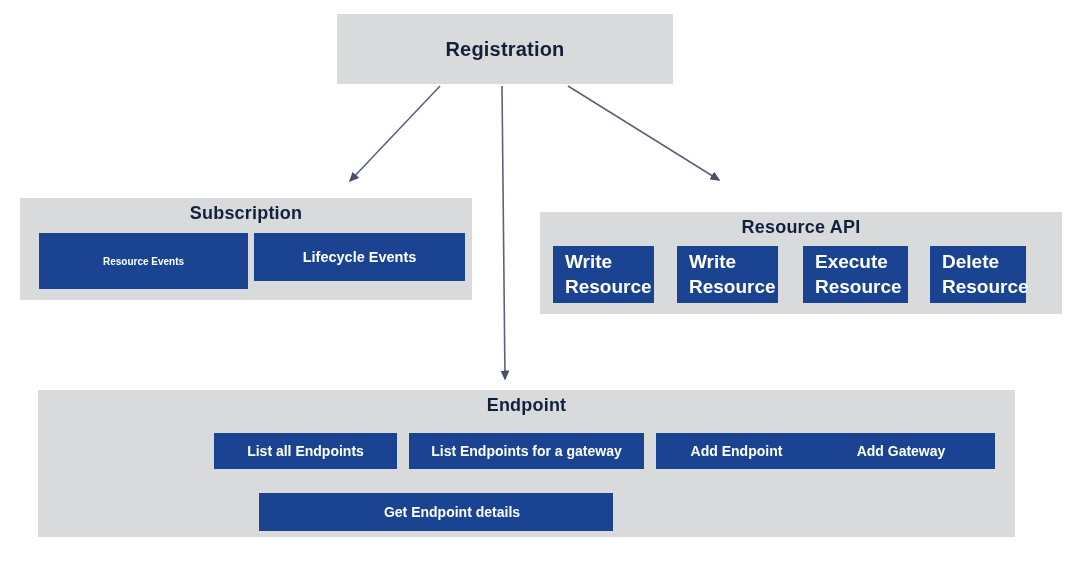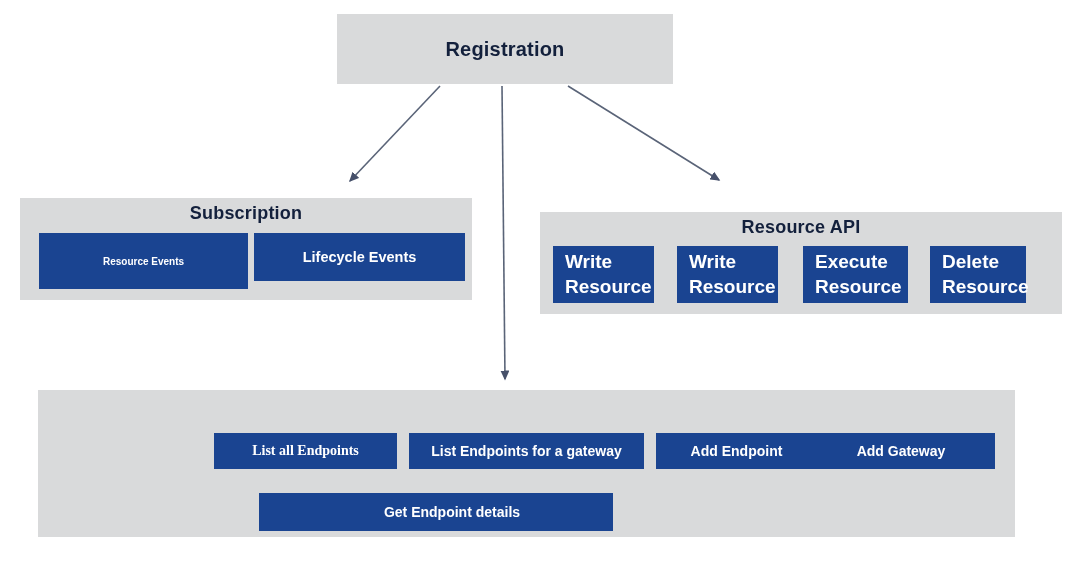--- a/index.html
+++ b/index.html
@@ -59,21 +59,21 @@
     top:34px;height:57px;font-size:19px;
     justify-content:flex-start;text-align:left;padding-left:12px;padding-right:4px;
   }
   .n-write{left:13px;width:101px;}
   .n-read{left:137px;width:101px;}
   .n-execute{left:263px;width:105px;}
   .n-delete-res{left:390px;width:96px;}
   
   .ep-node{top:43px;height:36px;}
   .n-delete-ep{left:6px;width:159px;}
-  .n-list-all{left:176px;width:183px;font-family:Liberation Serif, serif;}
+  .n-list-all{left:176px;width:183px;}
   .n-list-gw{left:371px;width:235px;}
   .n-add-ep{left:618px;width:161px;}
   .n-add-gw{left:753px;width:204px;padding-left:16px;}
   .n-get-details{left:221px;top:103px;width:354px;height:38px;padding-left:32px;}
 </style>
 </head>
 <body>
 
 <div class="canvas">
 
@@ -102,20 +102,21 @@
 
   <section class="group g-resource-api">
     <h2>Resource API</h2>
     <div class="node ra-node n-write">Write Resource</div>
     <div class="node ra-node n-read">Write Resource</div>
     <div class="node ra-node n-execute">Execute Resource</div>
     <div class="node ra-node n-delete-res">Delete Resource</div>
   </section>
 
   <section class="group g-endpoint">
+    <h2>Endpoint</h2>
     <div class="node ep-node n-list-all">List all Endpoints</div>
     <div class="node ep-node n-list-gw">List Endpoints for a gateway</div>
     <div class="node ep-node n-add-ep">Add Endpoint</div>
     <div class="node ep-node n-add-gw">Add Gateway</div>
     <div class="node n-get-details">Get Endpoint details</div>
   </section>
 
 </div>
 
 </body></html>

